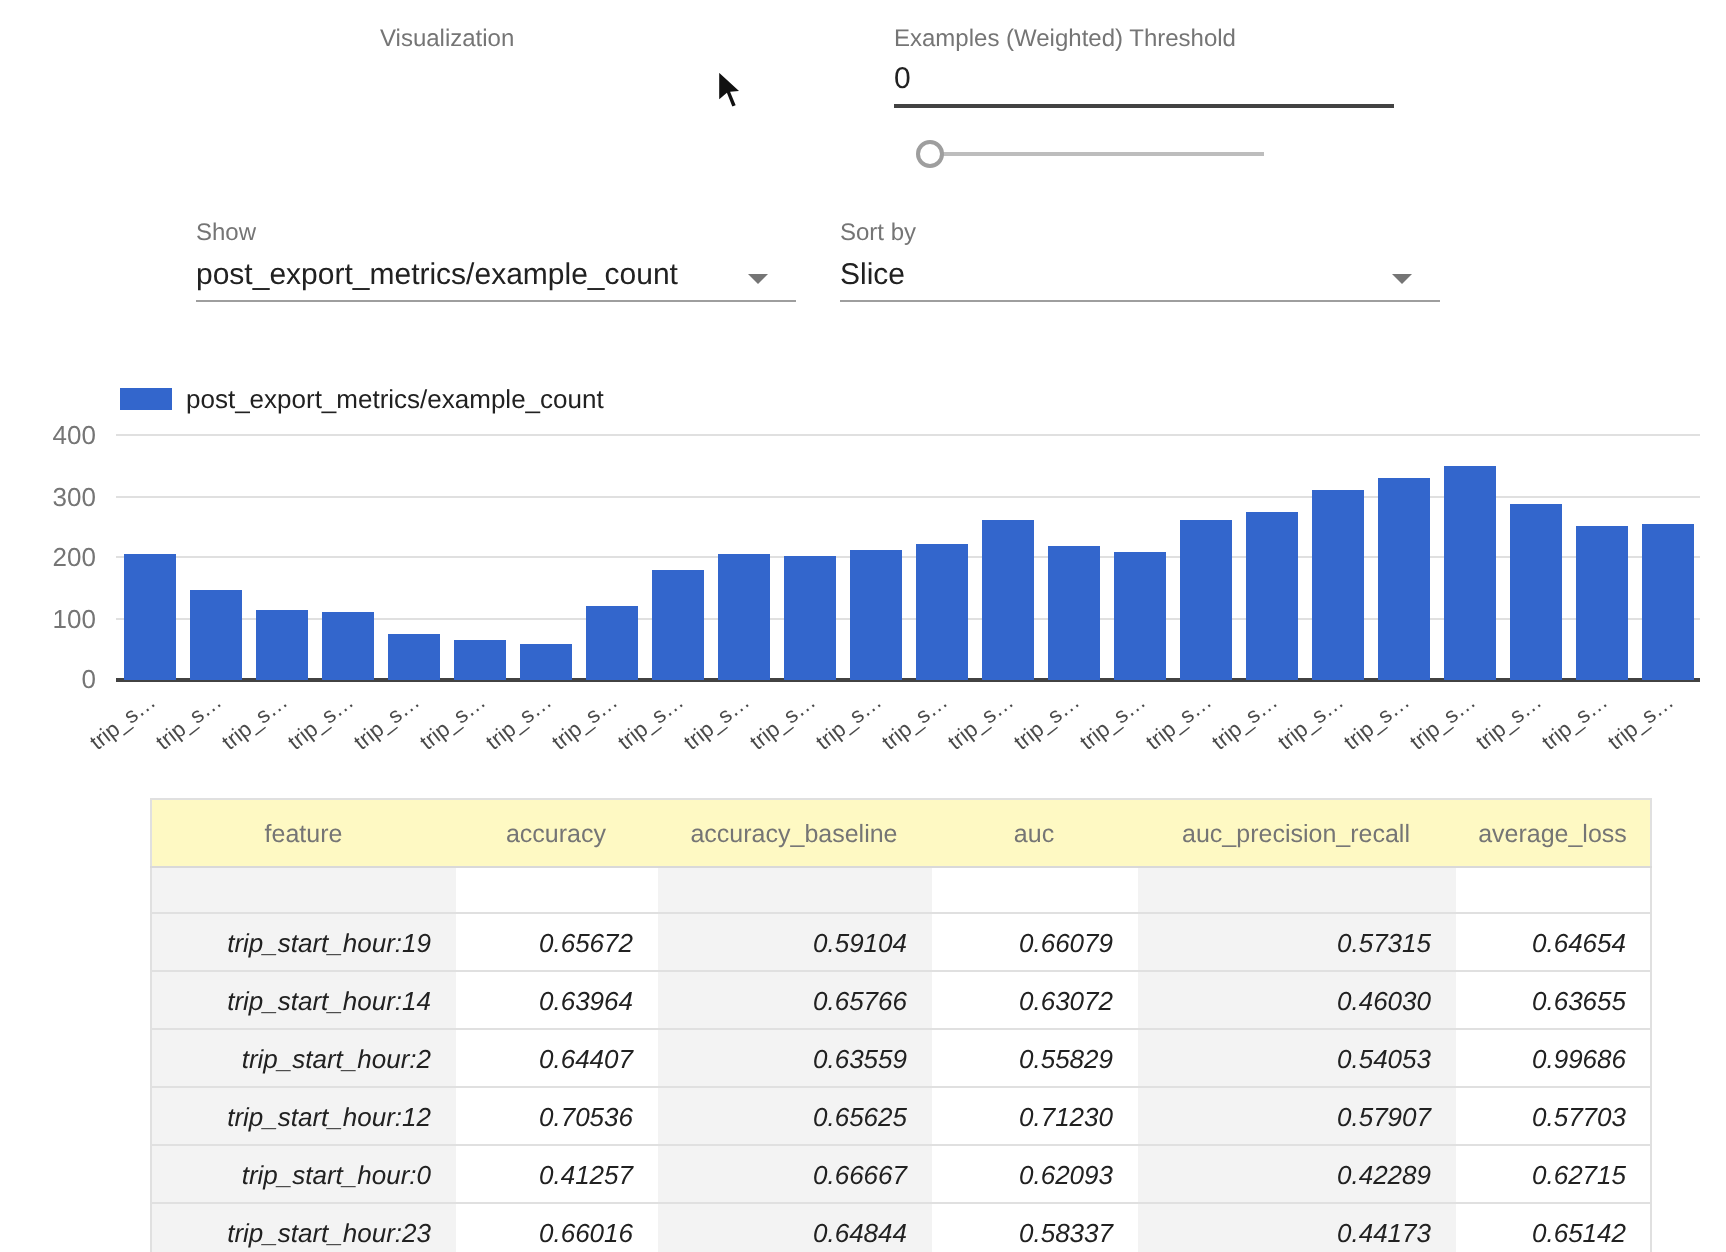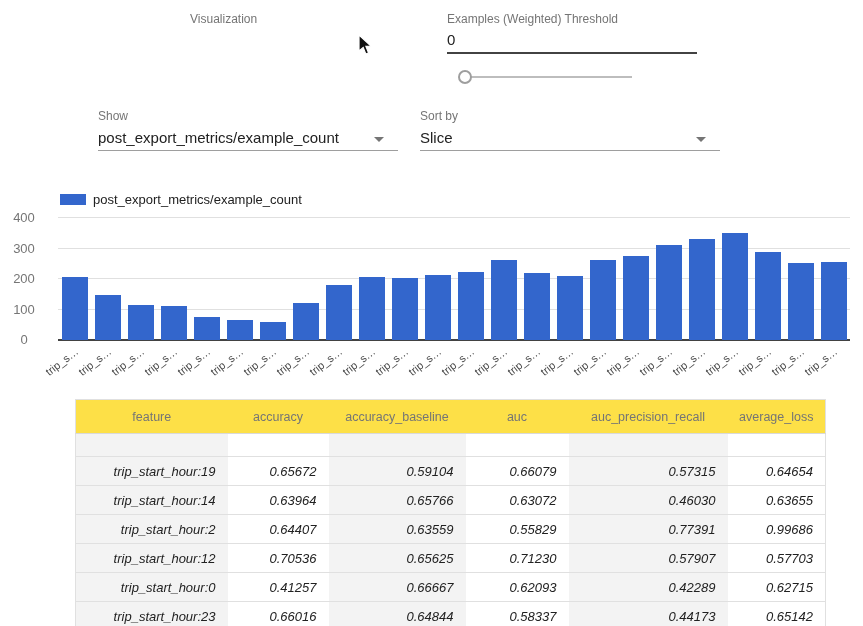--- a/index.html
+++ b/index.html
@@ -19,31 +19,31 @@
        background:#fff;border:2px solid #9e9e9e;}
   
   #chart{position:absolute;left:0;top:190px;width:863px;height:205px;}
   .legend{position:absolute;left:60px;top:3px;height:14px;font-size:13px;color:#212121;}
   .legend .swatch{position:absolute;left:0;top:1px;width:26px;height:11px;}
   .legend .ltext{position:absolute;left:33px;top:-1px;white-space:nowrap;}
   #plot{position:absolute;left:58px;top:28px;width:792px;height:122px;}
   .gridline{position:absolute;left:0;right:0;height:1px;background:#e0e0e0;}
   .baseline{position:absolute;left:0;right:0;bottom:-1px;height:2px;background:#424242;}
   .bar{position:absolute;bottom:0;}
-  .ylab{position:absolute;width:48px;left:0;text-align:center;font-size:13px;color:#757575;}
+  .ylab{position:absolute;width:48px;left:0;text-align:right;font-size:13px;color:#757575;}
   .xlab{position:absolute;top:155px;width:62px;text-align:right;font-size:11px;color:#4a4a4a;
        transform:rotate(-38deg);transform-origin:100% 0%;white-space:nowrap;}
   
   #tablewrap{position:absolute;left:75px;top:399px;width:750px;}
   table{border-collapse:collapse;table-layout:fixed;width:750px;font-size:13px;}
   table,td,th{border:0;}
   #tablewrap table{border:1px solid #e0e0e0;}
   col.shaded{background:#f3f3f3;}
   th{height:33px;font-weight:400;font-size:12.5px;color:#757575;text-align:center;
-     border-bottom:1px solid #d9d9d9;background:#fde047;padding:0;}
+     border-bottom:1px solid #d9d9d9;background:#fef9c3;padding:0;}
   tr.filter td{height:22px;border-bottom:1px solid #e0e0e0;}
   tbody td{height:28px;text-align:right;padding:0 12px 0 0;color:#212121;
      border-bottom:1px solid #e0e0e0;white-space:nowrap;overflow:hidden;font-style:italic;}
   #cursor{position:absolute;left:356px;top:34px;}
 </style>
 </head>
 <body>
 
 <div id="app">
 
@@ -188,21 +188,21 @@
             <td>0.65766</td>
             <td>0.63072</td>
             <td>0.46030</td>
             <td>0.63655</td>
           </tr>
           <tr>
             <td>trip_start_hour:2</td>
             <td>0.64407</td>
             <td>0.63559</td>
             <td>0.55829</td>
-            <td>0.77391</td>
+            <td>0.54053</td>
             <td>0.99686</td>
           </tr>
           <tr>
             <td>trip_start_hour:12</td>
             <td>0.70536</td>
             <td>0.65625</td>
             <td>0.71230</td>
             <td>0.57907</td>
             <td>0.57703</td>
           </tr>

